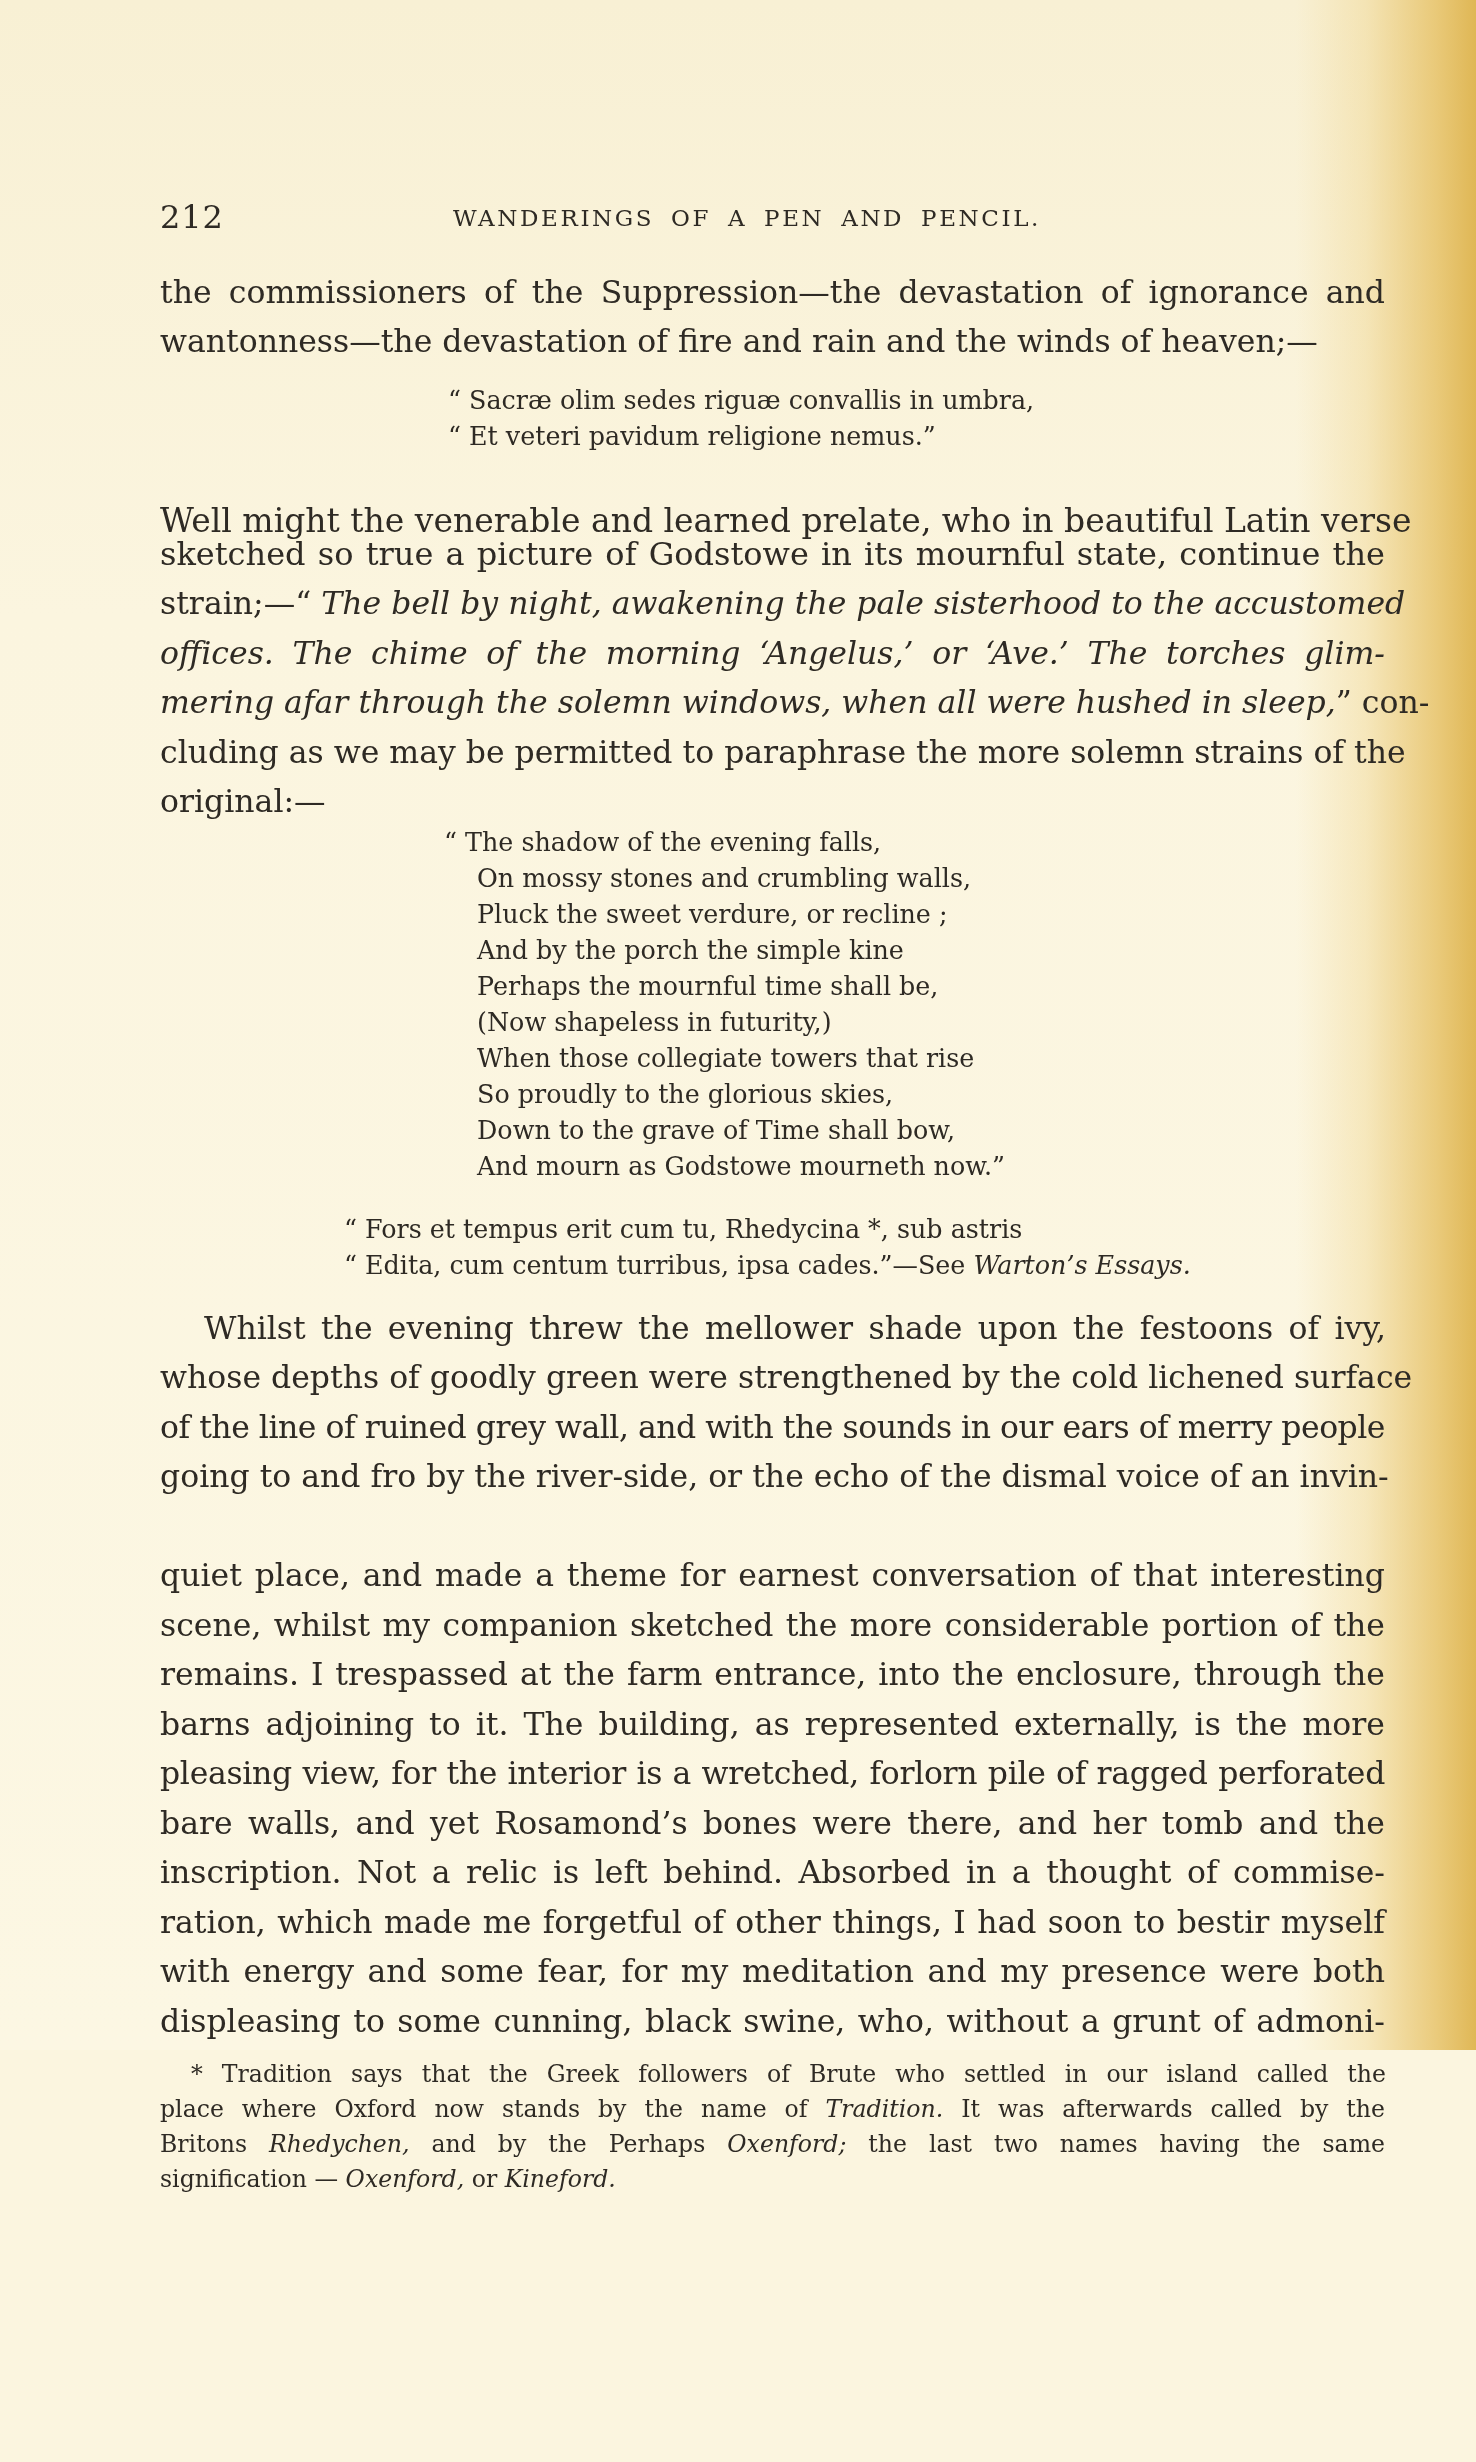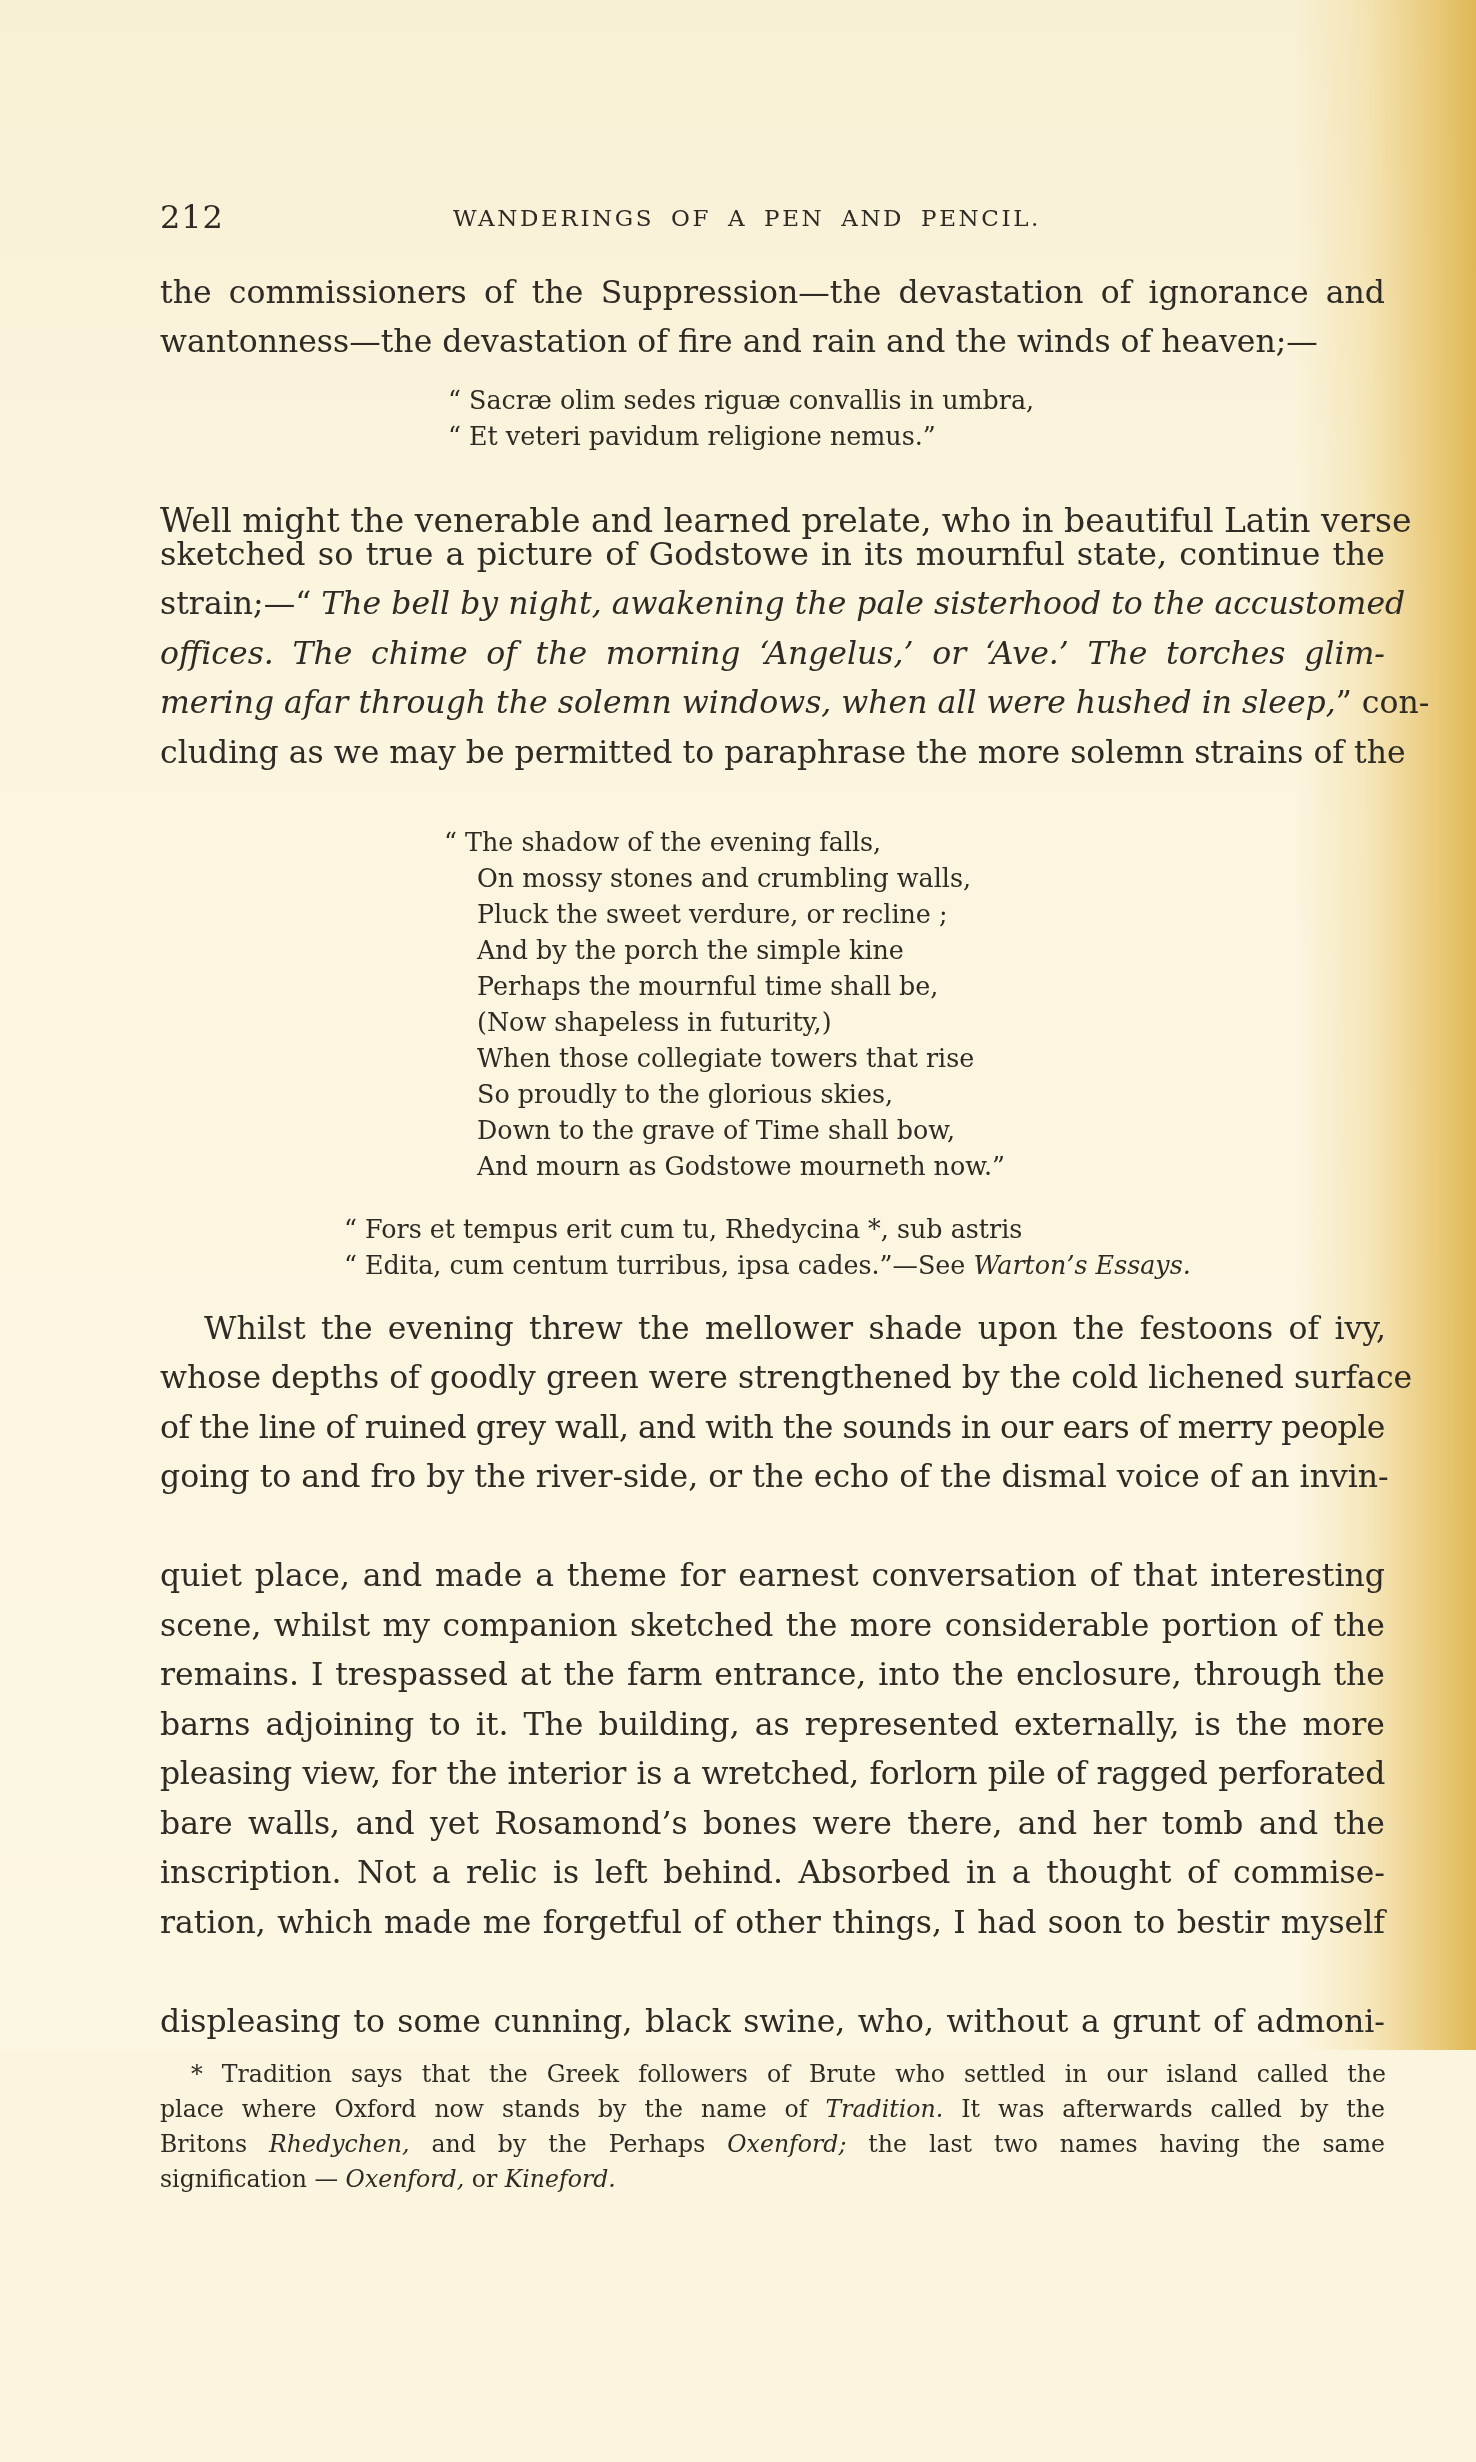--- a/index.html
+++ b/index.html
@@ -102,20 +102,21 @@
     <div>“ Sacræ olim sedes riguæ convallis in umbra,</div>
     <div>“ Et veteri pavidum religione nemus.”</div>
   </div>
 
   <div class="line" style="top:480px; font-size:33px;margin-top:16px;">Well might the venerable and learned prelate, who in beautiful Latin verse</div>
   <div class="line" style="top:530px; font-size:32px;">sketched so true a picture of Godstowe in its mournful state, continue the</div>
   <div class="line" style="top:579px;"><span>strain;—“ </span><span class="it">The bell by night, awakening the pale sisterhood to the accustomed</span></div>
   <div class="line it" style="top:629px;">offices.  The chime of the morning ‘Angelus,’ or ‘Ave.’  The torches glim-</div>
   <div class="line" style="top:678px;"><span class="it">mering afar through the solemn windows, when all were hushed in sleep,</span><span>” con-</span></div>
   <div class="line" style="top:728px;">cluding as we may be permitted to paraphrase the more solemn strains of the</div>
+  <div class="line last" style="top:777px;">original:—</div>
 
   <div class="verse poem" style="top:824px;">
     <div class="vline first">“ The shadow of the evening falls,</div>
     <div class="vline">On mossy stones and crumbling walls,</div>
     <div class="vline">Pluck the sweet verdure, or recline ;</div>
     <div class="vline">And by the porch the simple kine</div>
     <div class="vline">Perhaps the mournful time shall be,</div>
     <div class="vline">(Now shapeless in futurity,)</div>
     <div class="vline">When those collegiate towers that rise</div>
     <div class="vline">So proudly to the glorious skies,</div>
@@ -133,20 +134,21 @@
   <div class="line" style="top:1403px; letter-spacing:-0.5px;">of the line of ruined grey wall, and with the sounds in our ears of merry people</div>
   <div class="line" style="top:1452px;">going to and fro by the river-side, or the echo of the dismal voice of an invin-</div>
   <div class="line" style="top:1551px;">quiet place, and made a theme for earnest conversation of that interesting</div>
   <div class="line" style="top:1601px;">scene, whilst my companion sketched the more considerable portion of the</div>
   <div class="line" style="top:1700px;">barns adjoining to it.  The building, as represented externally, is the more</div>
   <div class="line" style="top:1650px;">remains.  I trespassed at the farm entrance, into the enclosure, through the</div>
   <div class="line" style="top:1749px; letter-spacing:-0.3px;">pleasing view, for the interior is a wretched, forlorn pile of ragged perforated</div>
   <div class="line" style="top:1799px;">bare walls, and yet Rosamond’s bones were there, and her tomb and the</div>
   <div class="line" style="top:1848px;">inscription.  Not a relic is left behind.  Absorbed in a thought of commise-</div>
   <div class="line" style="top:1898px;">ration, which made me forgetful of other things, I had soon to bestir myself</div>
+  <div class="line" style="top:1947px;">with energy and some fear, for my meditation and my presence were both</div>
   <div class="line" style="top:1997px;">displeasing to some cunning, black swine, who, without a grunt of admoni-</div>
 
   <div class="foot indent" style="top:2057px;">* Tradition says that the Greek followers of Brute who settled in our island called the</div>
   <div class="foot" style="top:2092px;"><span>place where Oxford now stands by the name of </span><span class="it">Tradition.</span><span>  It was afterwards called by the</span></div>
   <div class="foot" style="top:2127px;"><span>Britons </span><span class="it">Rhedychen,</span><span> and by the Perhaps </span><span class="it">Oxenford;</span><span> the last two names having the same</span></div>
   <div class="foot last" style="top:2162px;"><span>signification — </span><span class="it">Oxenford,</span><span> or </span><span class="it">Kineford.</span></div>
 
 </div>
 
 

